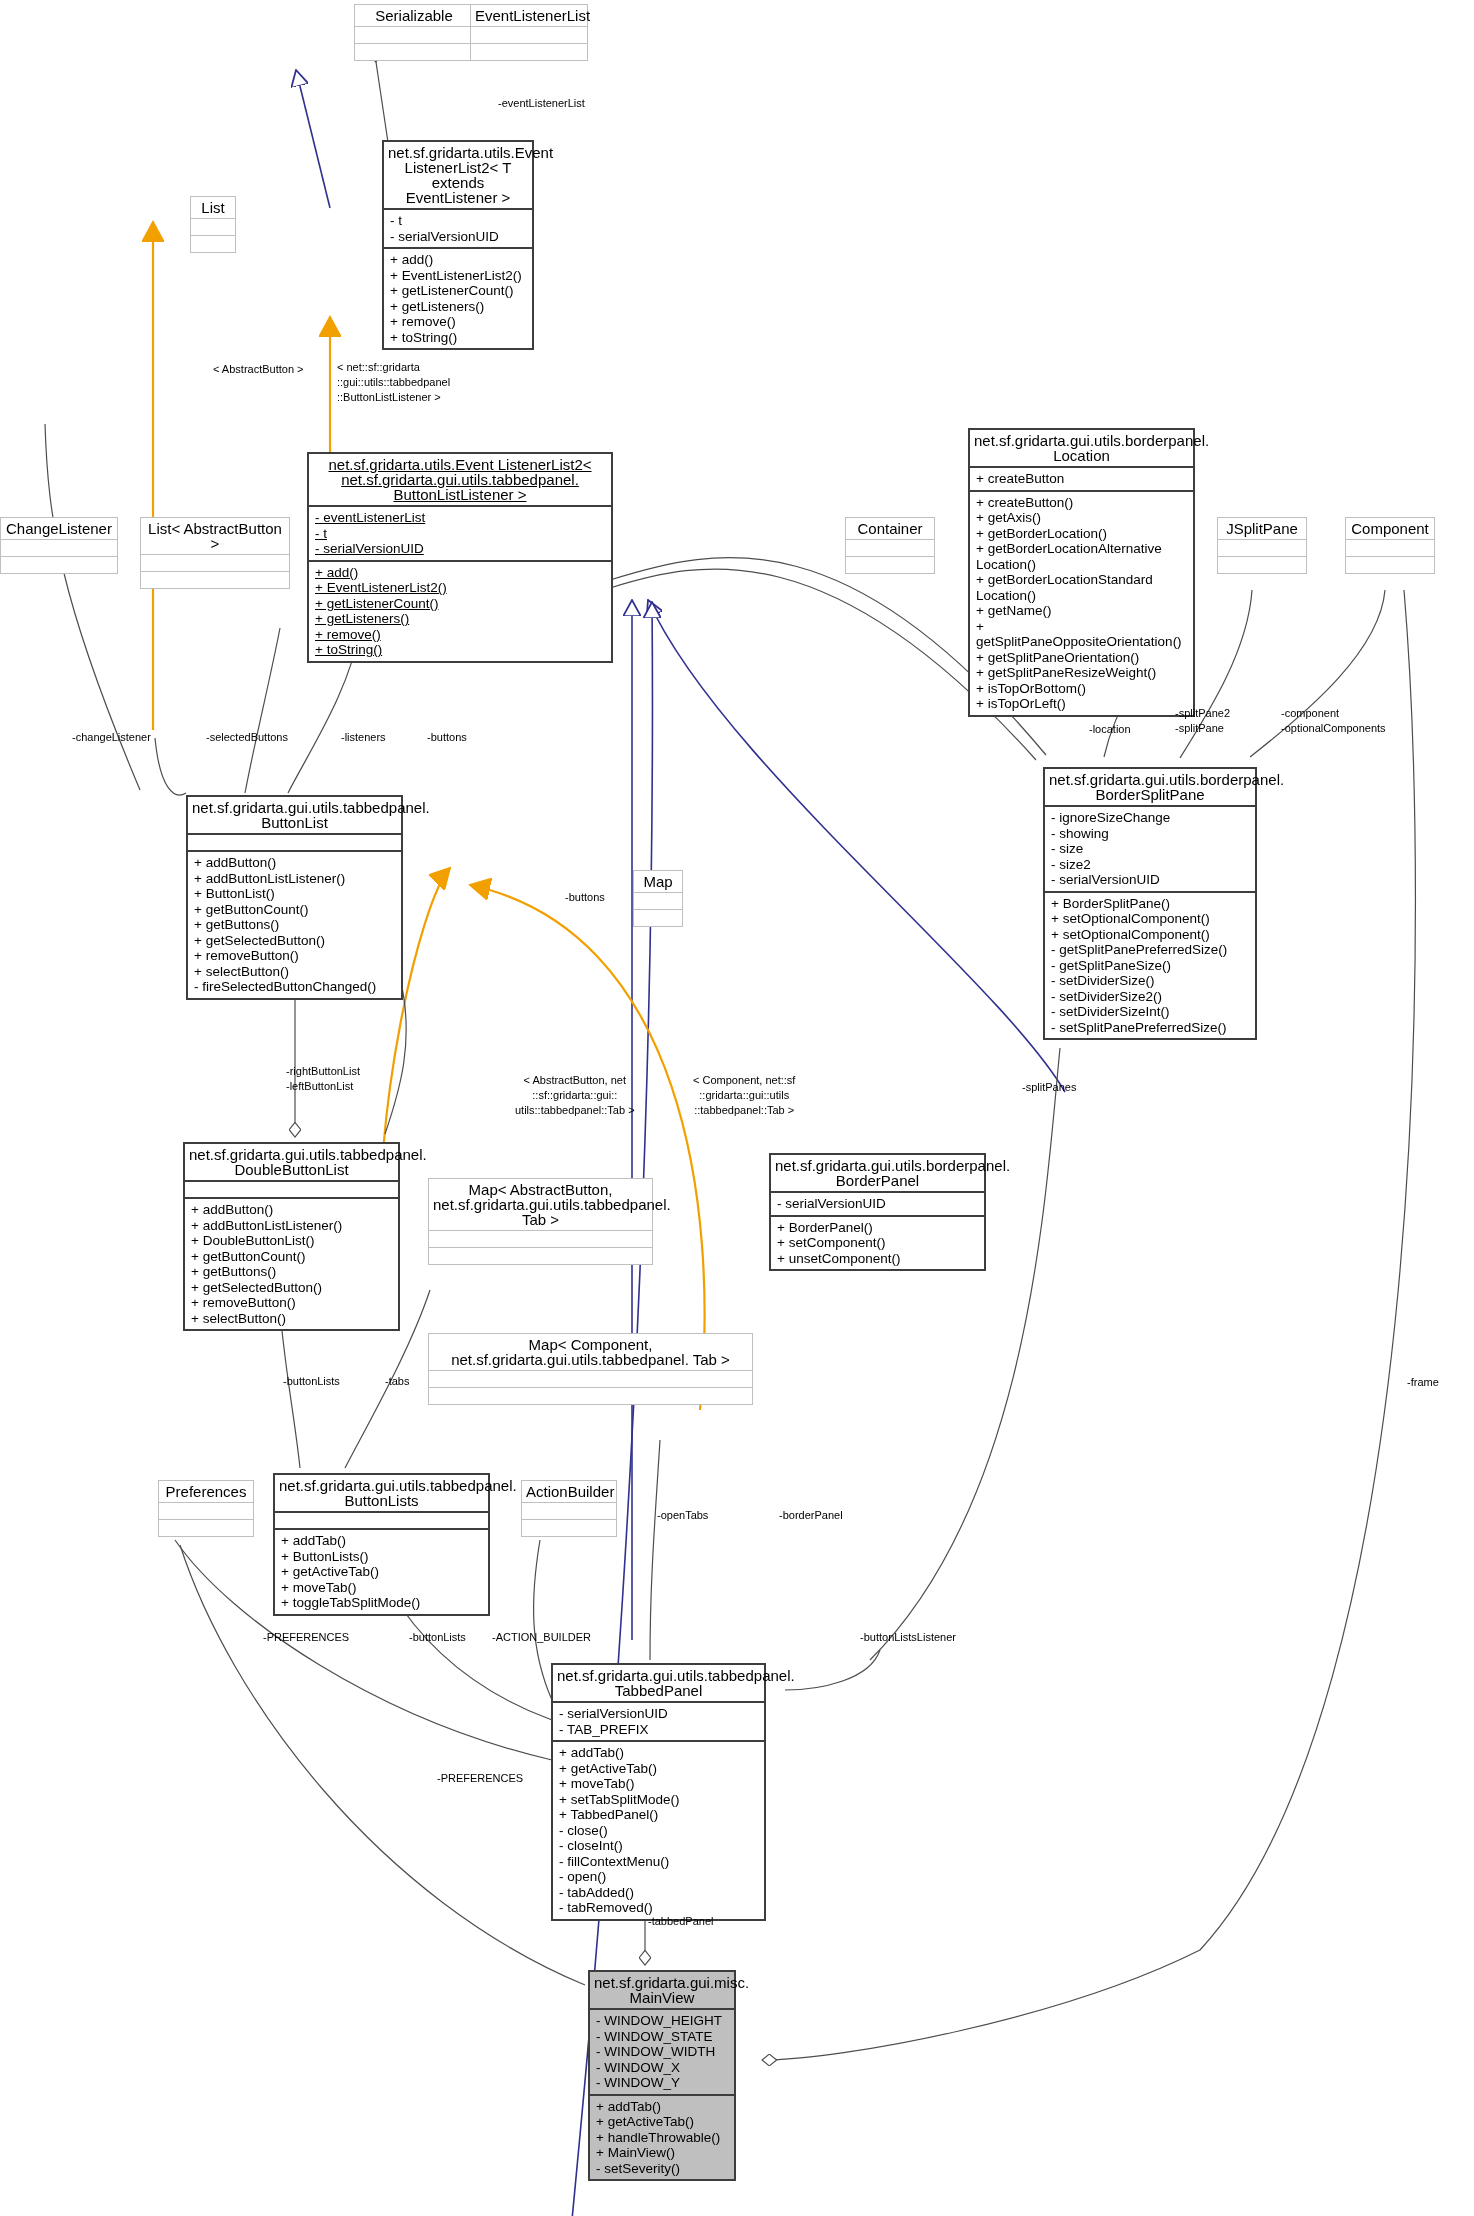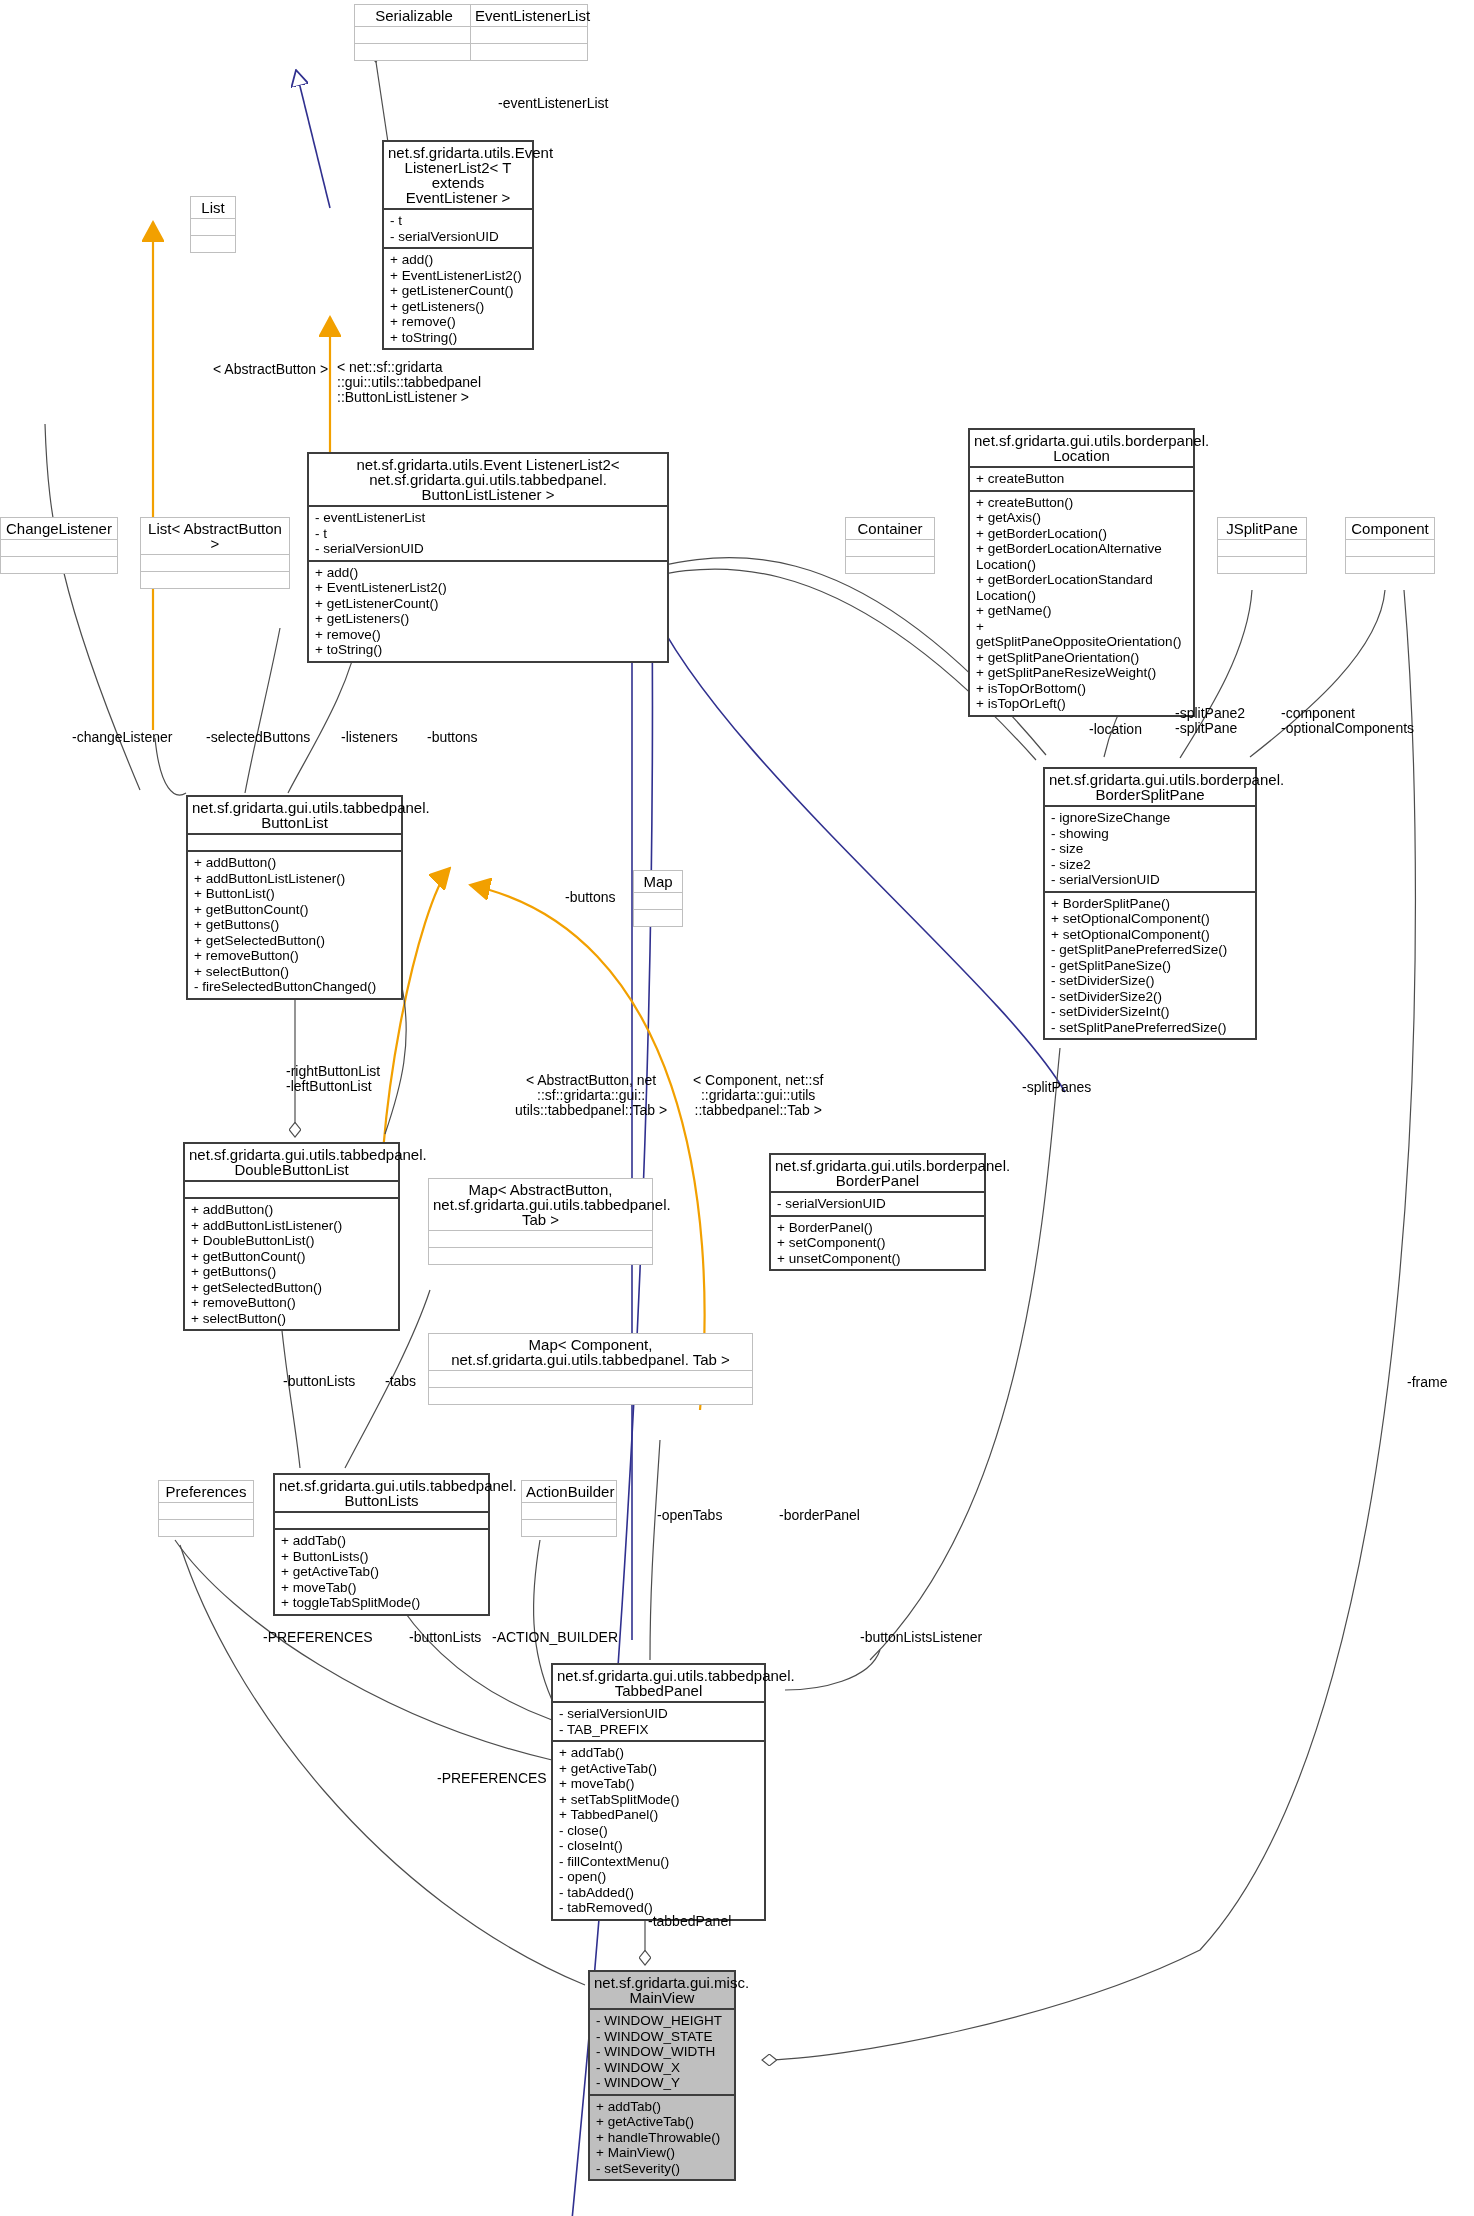--- a/index.html
+++ b/index.html
@@ -59,21 +59,21 @@
     line-height: 15.5px;
     color: #000;
     padding: 3px 4px 3px 6px;
     text-align: left;
     white-space: pre-line;
   }
   .sec.empty { min-height: 17px; }
 
   .edge-label {
     position: absolute;
-    font-size: 14px;
+    font-size: 11px;
     line-height: 15px;
     color: #000;
     white-space: pre-line;
     background: transparent;
   }
   .edge-label.center { text-align: center; }
 </style>
 </head>
 <body>
 
@@ -181,21 +181,21 @@
 + remove()
 + toString()</div>
   </div>
 
   <div class="node plain" style="left:190px; top:196px; width:46px;">
     <div class="sec title">List</div>
     <div class="sec attrs empty"></div>
     <div class="sec ops empty"></div>
   </div>
 
-  <div class="node bold" style="left:307px; top:452px; width:362px;">
+  <div class="node bold" style="left:307px; top:452px; width:306px;text-decoration:underline;">
     <div class="sec title">net.sf.gridarta.utils.Event
 ListenerList2&lt; net.sf.gridarta.gui.utils.tabbedpanel.
 ButtonListListener &gt;</div>
     <div class="sec attrs">- eventListenerList
 - t
 - serialVersionUID</div>
     <div class="sec ops">+ add()
 + EventListenerList2()
 + getListenerCount()
 + getListeners()

